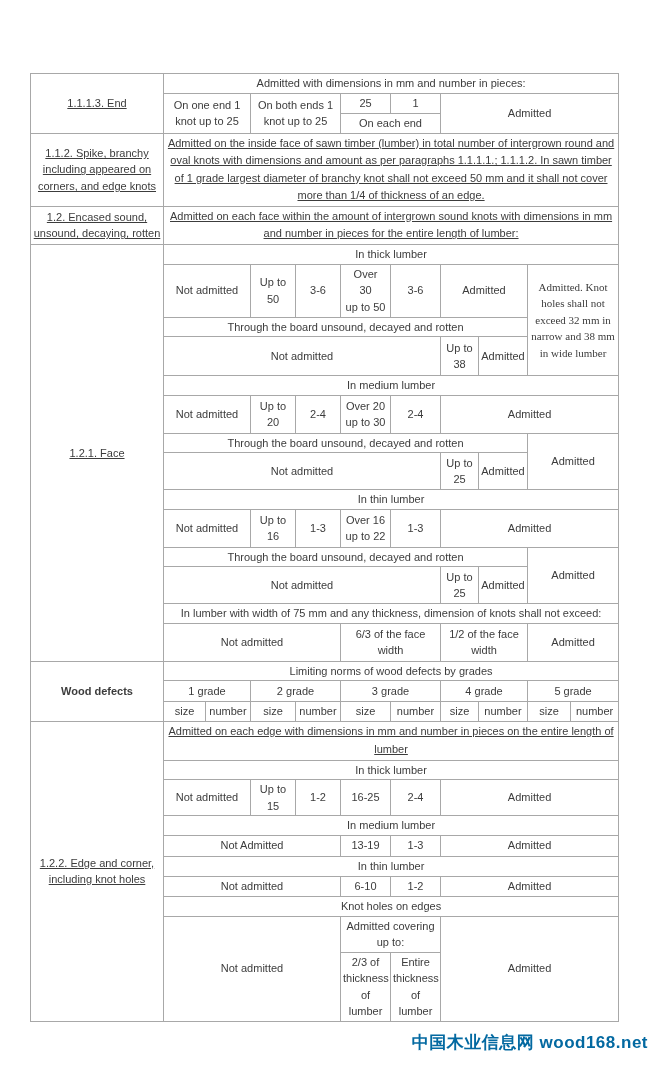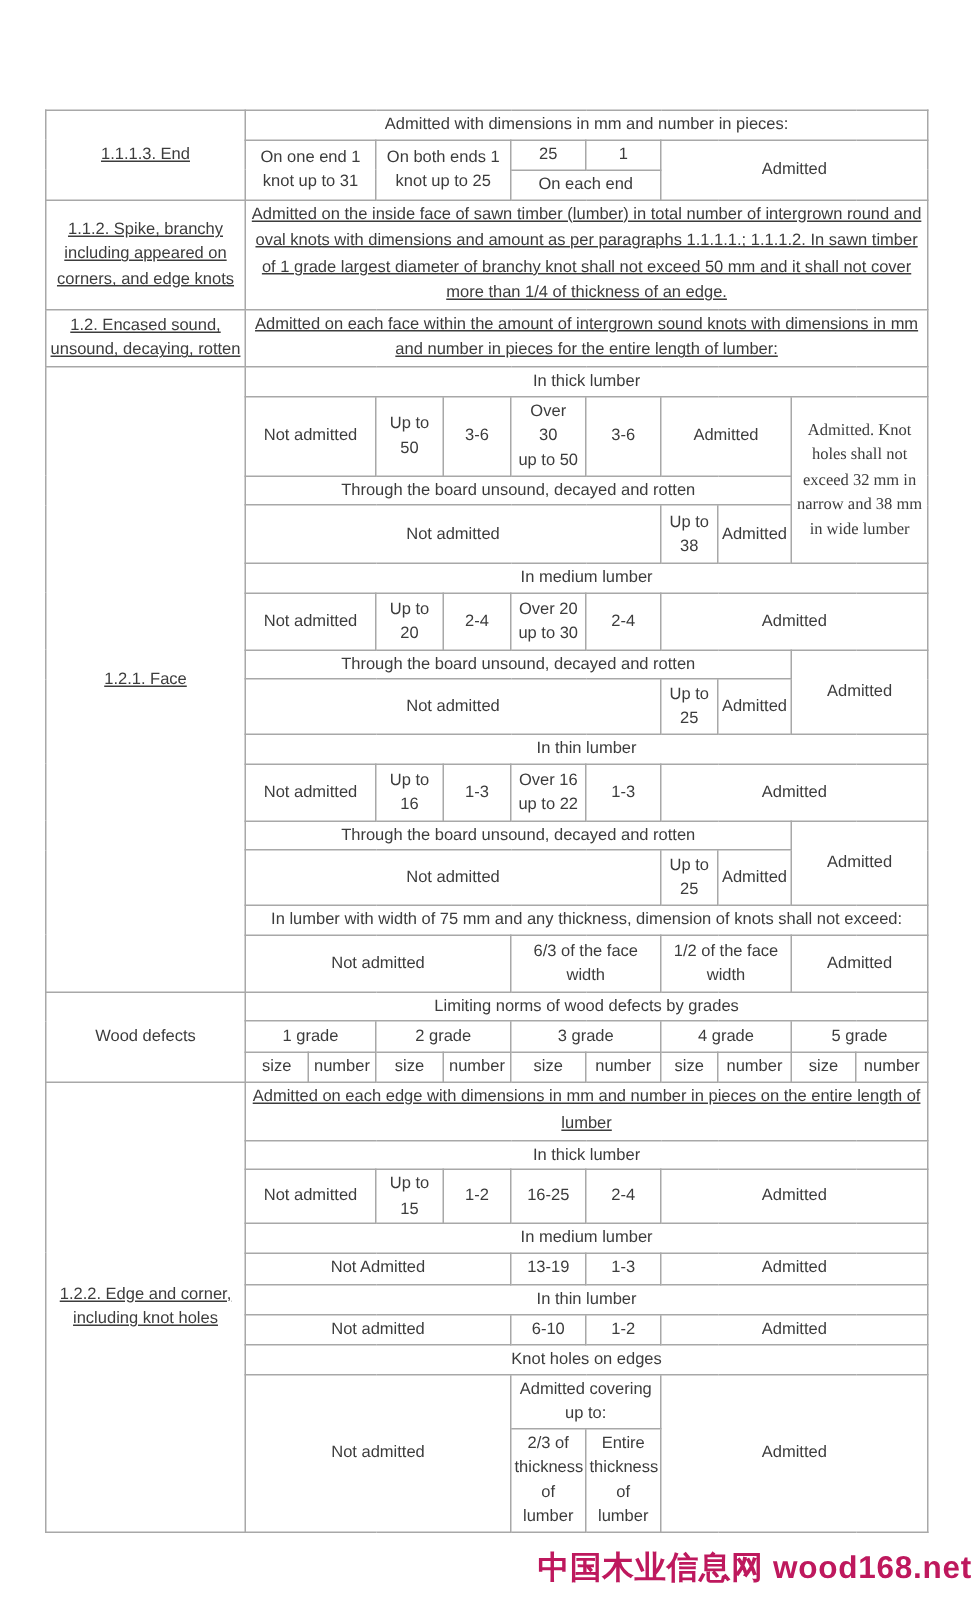--- a/index.html
+++ b/index.html
@@ -3,25 +3,25 @@
 <meta charset="utf-8">
 <style>
   html,body{margin:0;padding:0;background:#ffffff;}
   .page{position:relative;width:651px;height:1066px;background:#fff;overflow:hidden;
         font-family:"Liberation Sans","DejaVu Sans",sans-serif;color:#3c3c3c;}
   table.grading{position:absolute;left:30px;top:73px;width:588px;border-collapse:collapse;
         table-layout:fixed;font-size:11px;line-height:1.5;}
   table.grading td{border:1px solid #a8a8a8;text-align:center;vertical-align:middle;
         white-space:pre-line;padding:1px 2px;overflow:hidden;}
   td.lbl{text-align:left;vertical-align:top;padding:3px 4px 1px 4px;white-space:normal;text-decoration:underline;}
-  td.lbl-mid{text-align:center;vertical-align:middle;white-space:normal;}
+  td.lbl-mid{text-align:center;vertical-align:middle;white-space:normal;font-weight:bold;}
   td.txt{text-align:left;padding:2px 4px;white-space:normal;line-height:1.6;text-decoration:underline;}
   td.note{text-align:left;vertical-align:middle;padding:2px 4px;white-space:normal;line-height:1.5;font-family:Liberation Serif, serif;}
-  .watermark{position:absolute;right:3px;top:1031px;font-size:21px;font-weight:bold;
-        color:#be185d;letter-spacing:0.5px;}
+  .watermark{position:absolute;right:3px;top:1031px;font-size:17px;font-weight:bold;
+        color:#0369a1;letter-spacing:0.5px;}
 </style>
 </head>
 <body>
 
 <div class="page">
 
   <table class="grading">
     <colgroup>
       <col style="width:133px">
         <col style="width:42px">
@@ -36,21 +36,21 @@
         <col style="width:48px">
     </colgroup>
 
     <tbody>
         <tr style="height:19px">
       <td class="lbl" rowspan="3">1.1.1.3. End</td>
       <td colspan="10">Admitted with dimensions in mm and number in pieces:</td>
     </tr>
     <tr style="height:20px">
       <td colspan="2" rowspan="2">On one end 1
-knot up to 31</td>
+knot up to 25</td>
       <td colspan="2" rowspan="2">On both ends 1
 knot up to 25</td>
       <td>25</td>
       <td>1</td>
       <td colspan="4" rowspan="2">Admitted</td>
     </tr>
     <tr style="height:20px">
       <td colspan="2">On each end</td>
     </tr>
 

